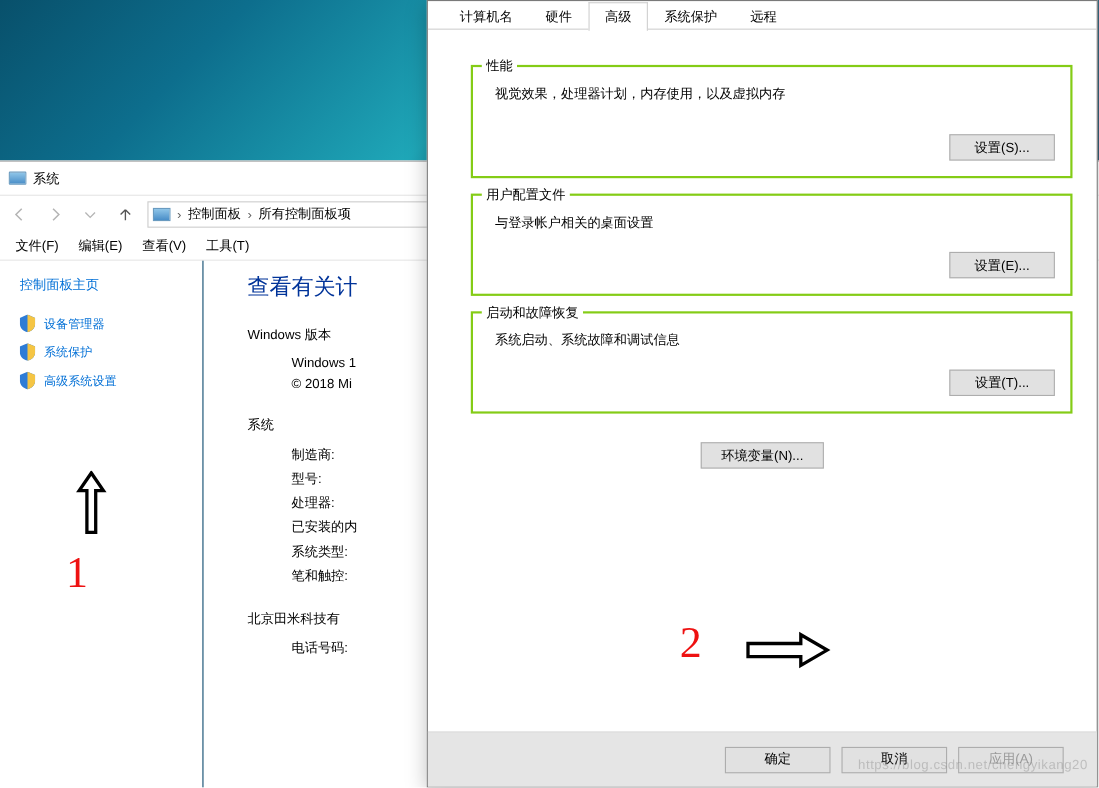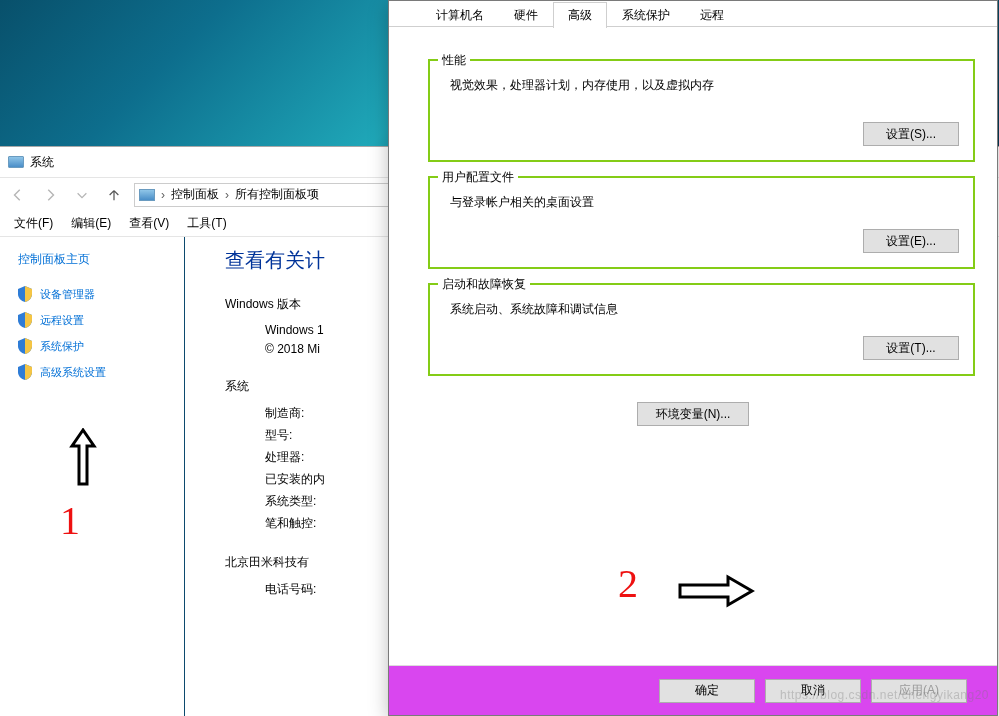--- a/index.html
+++ b/index.html
@@ -110,21 +110,21 @@
     padding: 0 4px 0 16px;
     color:#000;
   }
   .dlg-close {
     width:44px; height:28px; display:flex; align-items:center; justify-content:center;
     color:#333;
   }
   .dlg-close svg { width:10px; height:10px; }
   .tabstrip {
     display:flex; align-items:flex-start;
-    padding: 0 32px; height:26px;
+    padding: 0 14px; height:26px;
     border-bottom:1px solid #cfcfcf;
   }
   .tab {
     padding: 4px 14px;
     border:1px solid transparent;
     border-bottom:none;
     position:relative; top:1px;
     color:#000; background:transparent;
   }
   .tab.active {
@@ -156,21 +156,21 @@
   }
   .win-btn:disabled { color:#9a9a9a; }
   .envvar-row {
     display:flex; justify-content:center;
     margin: 26px 0 0 0;
     position:relative;
   }
   .dlg-footer {
     position:absolute; left:0; right:0; bottom:0;
     height:50px; border-top:1px solid #dcdcdc;
-    background:#d946ef;
+    background:#e5e5e5;
     display:flex; align-items:center; justify-content:flex-end;
     gap:10px; padding:0 30px;
   }
   
   .annot-arrow-2 {
     position:absolute; left:676px; top:573px; width:80px; height:36px;
   }
   .annot-num-2 {
     position:absolute; left:618px; top:560px;
     color:#e11; font-size:40px; font-family:"Times New Roman", serif;
@@ -238,29 +238,20 @@
         </span>
         <span>设备管理器</span>
       </div>
       <div class="sidebar-item">
         <span class="shield-icon">
           <svg viewBox="0 0 14 16">
               <path d="M7 0 L14 3 V8 C14 12 11 15 7 16 C3 15 0 12 0 8 V3 Z" fill="#2e7cd6"></path>
               <path d="M7 0 L14 3 V8 C14 12 11 15 7 16 V0 Z" fill="#f5c544"></path>
             </svg>
         </span>
-        <span>远程设置</span>
-      </div>
-      <div class="sidebar-item">
-        <span class="shield-icon">
-          <svg viewBox="0 0 14 16">
-              <path d="M7 0 L14 3 V8 C14 12 11 15 7 16 C3 15 0 12 0 8 V3 Z" fill="#2e7cd6"></path>
-              <path d="M7 0 L14 3 V8 C14 12 11 15 7 16 V0 Z" fill="#f5c544"></path>
-            </svg>
-        </span>
         <span>系统保护</span>
       </div>
       <div class="sidebar-item">
         <span class="shield-icon">
           <svg viewBox="0 0 14 16">
               <path d="M7 0 L14 3 V8 C14 12 11 15 7 16 C3 15 0 12 0 8 V3 Z" fill="#2e7cd6"></path>
               <path d="M7 0 L14 3 V8 C14 12 11 15 7 16 V0 Z" fill="#f5c544"></path>
             </svg>
         </span>
         <span>高级系统设置</span>

